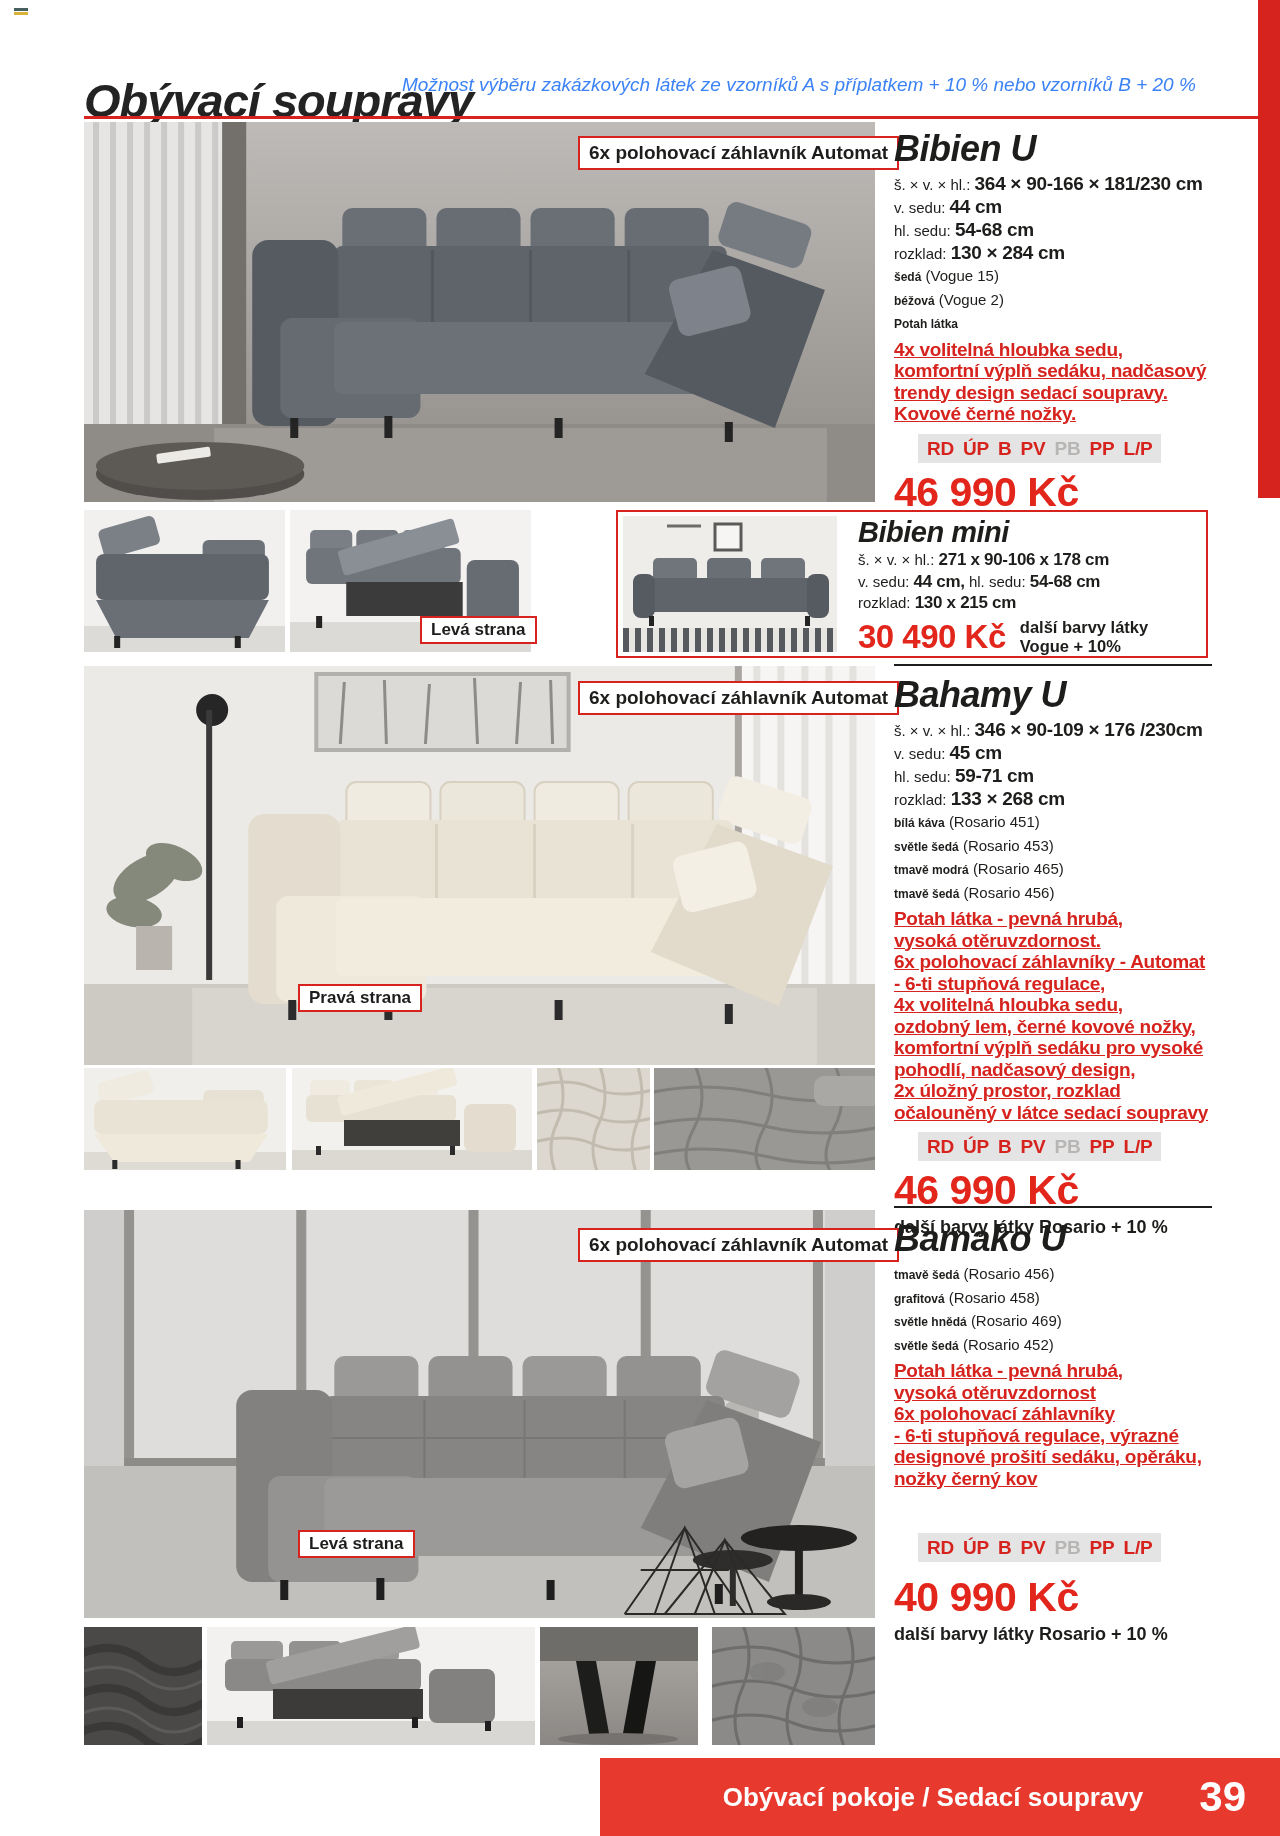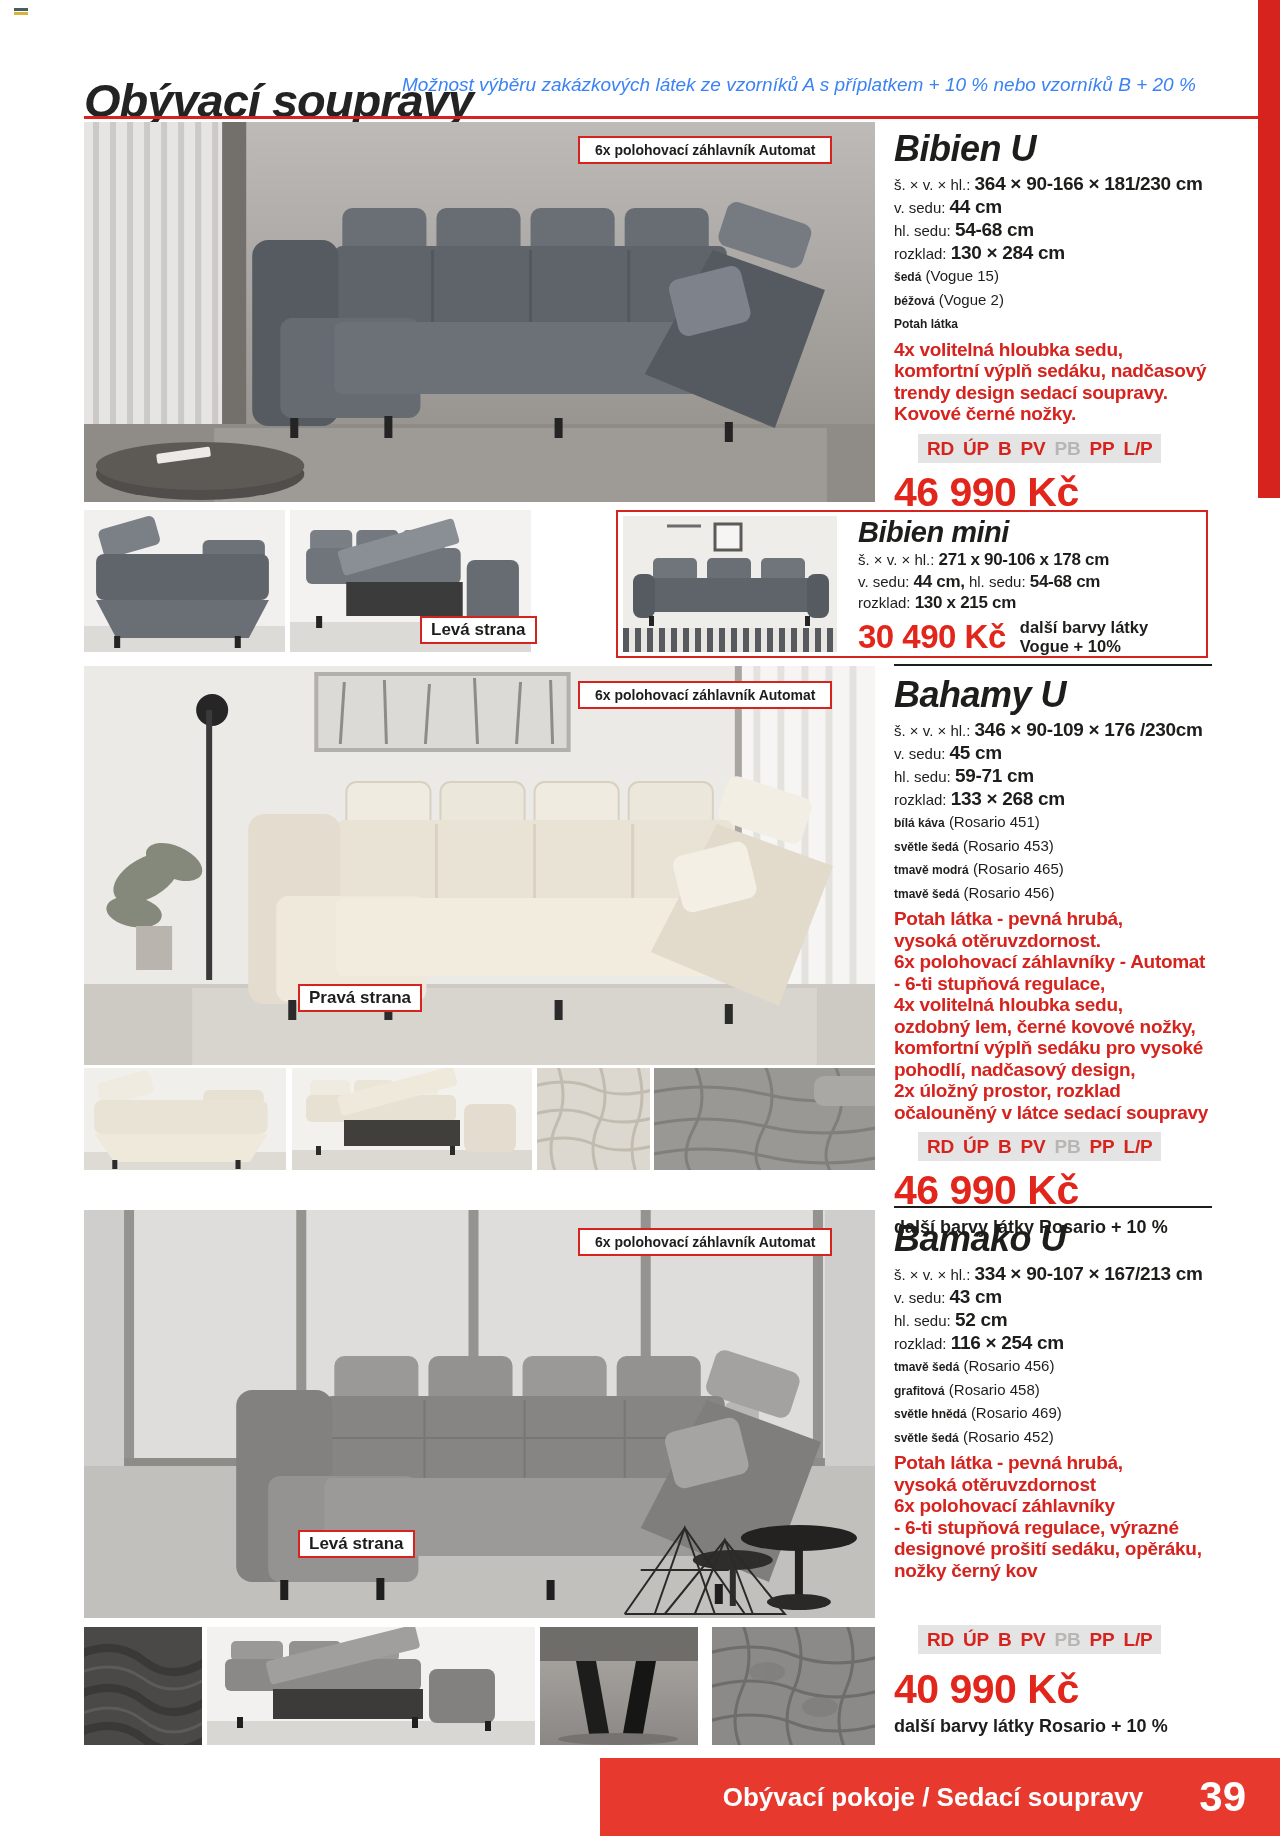--- a/index.html
+++ b/index.html
@@ -30,38 +30,38 @@
   .corner-flag .f1{height:3px;background:#47605f;margin-bottom:1px;}
   .corner-flag .f2{height:3px;background:#d9b23a;}
 
   
   .photo{position:absolute;overflow:hidden;background:#dcdad7;}
   .photo svg{display:block;width:100%;height:100%;}
 
   
   .callout{
     position:absolute;background:#fff;border:2px solid var(--red);
-    font-size:14px;font-weight:700;color:var(--ink);padding:4px 15px;white-space:nowrap;
+    font-size:19px;font-weight:700;color:var(--ink);padding:4px 9px;white-space:nowrap;
   }
   .side-label{
     position:absolute;background:#fff;border:2px solid var(--red);
     font-size:17px;font-weight:700;color:var(--ink);padding:2px 9px;white-space:nowrap;
   }
 
   
   .info{position:absolute;left:894px;width:318px;}
   .product-title{font-size:36px;line-height:42px;font-weight:700;font-style:italic;margin:0 0 3px 0;letter-spacing:-0.5px;}
   .spec-line{font-size:15px;line-height:22px;color:var(--ink);white-space:nowrap;}
   .spec-label{font-size:15px;}
   .spec-value{font-size:19px;font-weight:700;letter-spacing:-0.3px;}
   .color-line{font-size:15px;line-height:22.5px;white-space:nowrap;}
   .color-name{font-size:12px;font-weight:700;}
   .color-code{font-size:15px;}
   .desc{margin-top:3px;}
-  .desc-line{font-size:19px;line-height:21.5px;font-weight:700;color:var(--red);letter-spacing:-0.3px;white-space:nowrap;}
+  .desc-line{font-size:19px;line-height:21.5px;font-weight:700;color:var(--red);letter-spacing:-0.3px;white-space:nowrap;text-decoration:underline;}
   .badge-row{display:inline-block;background:var(--badge-bg);padding:4px 9px 3px 9px;margin-top:9px;white-space:nowrap;margin-left:24px;}
   .badge{font-size:19px;font-weight:700;color:var(--red);margin-right:9px;letter-spacing:-0.2px;}
   .badge:last-child{margin-right:0;}
   .badge.muted{color:var(--badge-muted);}
   .price{font-size:41px;line-height:42px;font-weight:700;color:var(--price-red);margin-top:8px;letter-spacing:-0.5px;white-space:nowrap;}
   .price-note{font-size:18px;font-weight:700;color:var(--ink);margin-top:6px;white-space:nowrap;}
   .mt-lg{margin-top:44px;}
 
   
   .mini-box{
@@ -462,26 +462,20 @@
         <polyline points="610,404 640,330 668,404"></polyline>
       </g>
     </svg>
   </div>
   <div class="callout" style="left:578px;top:1228px;">6x polohovací záhlavník Automat</div>
   <div class="side-label" style="left:298px;top:1530px;">Levá strana</div>
 
   <div class="info" style="top:1218px;">
     <h2 class="product-title">Bamako U</h2>
     <div>
-        <div class="spec-line"><span class="spec-label">š. × v. × hl.: </span><span class="spec-value">334 × 90-107 × 167/213 cm</span></div>
-        <div class="spec-line"><span class="spec-label">v. sedu: </span><span class="spec-value">43 cm</span></div>
-        <div class="spec-line"><span class="spec-label">hl. sedu: </span><span class="spec-value">52 cm</span></div>
-        <div class="spec-line"><span class="spec-label">rozklad: </span><span class="spec-value">116 × 254 cm</span></div>
-      </div>
-    <div>
         <div class="color-line"><span class="color-name">tmavě šedá</span> <span class="color-code">(Rosario 456)</span></div>
         <div class="color-line"><span class="color-name">grafitová</span> <span class="color-code">(Rosario 458)</span></div>
         <div class="color-line"><span class="color-name">světle hnědá</span> <span class="color-code">(Rosario 469)</span></div>
         <div class="color-line"><span class="color-name">světle šedá</span> <span class="color-code">(Rosario 452)</span></div>
       </div>
     <div class="desc">
         <div class="desc-line">Potah látka - pevná hrubá,</div>
         <div class="desc-line">vysoká otěruvzdornost</div>
         <div class="desc-line">6x polohovací záhlavníky</div>
         <div class="desc-line">- 6-ti stupňová regulace, výrazné</div>

